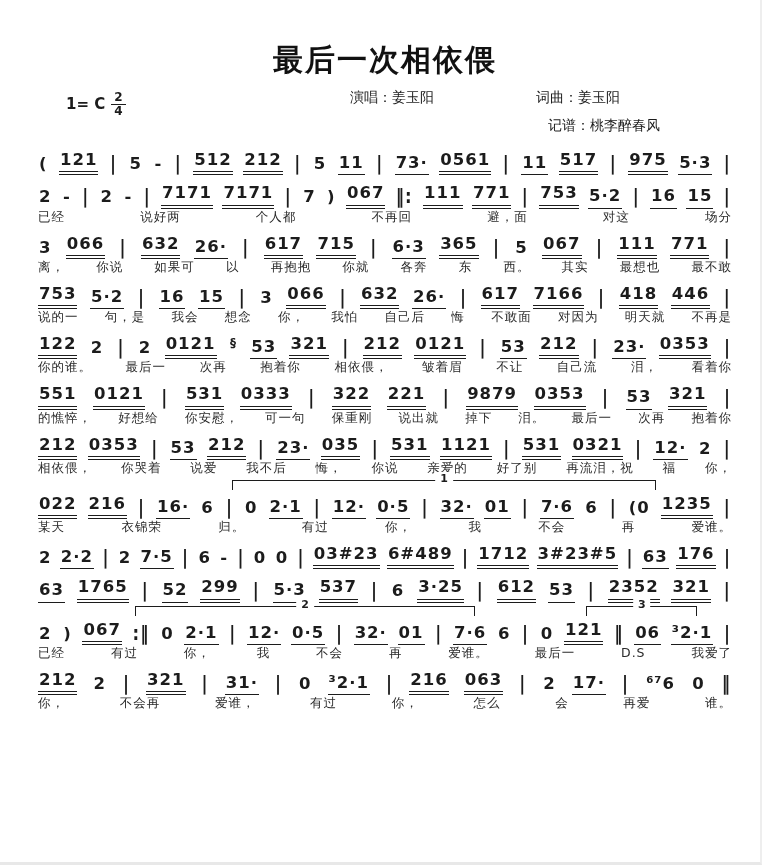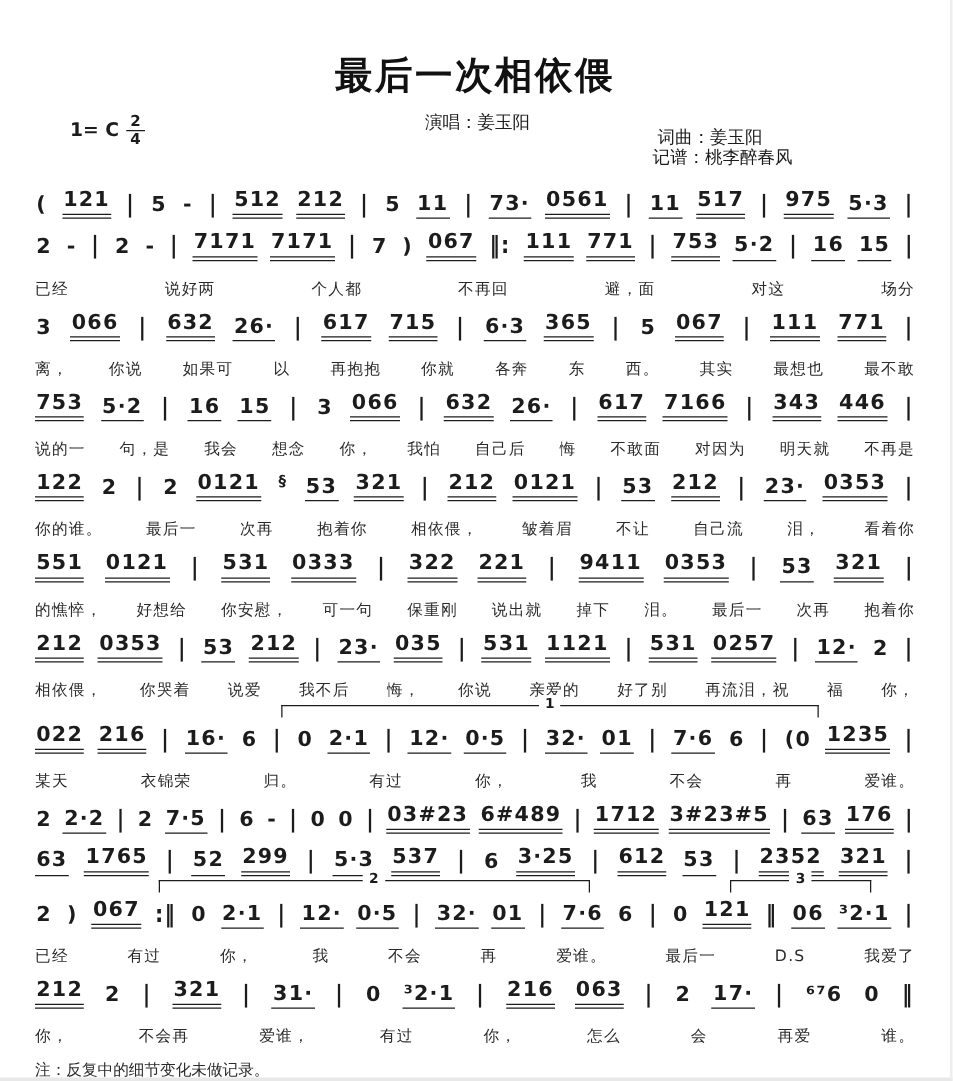--- a/index.html
+++ b/index.html
@@ -6,55 +6,55 @@
   html,body { width:762px; }
   body {
     width:762px; height:865px;
     background:#ffffff;
     font-family:"DejaVu Sans","Liberation Sans",sans-serif;
     color:#1c1c1c;
     overflow:hidden;
     border-right:2px solid #eeeeee;
     border-bottom:3px solid #e8e8e8;
   }
-  .page { padding:40px 28px 0 28px; }
+  .page { padding:40px 28px 0 38px; }
 
   .title {
     text-align:center;
     font-size:30px;
     font-weight:bold;
     letter-spacing:2px;
     color:#111;
   }
 
   .meta { position:relative; height:58px; margin-top:6px; font-size:14px; }
   .keysig { position:absolute; left:28px; top:4px; font-size:15px; font-weight:bold; display:flex; align-items:center; gap:6px;}
   .frac { display:inline-flex; flex-direction:column; align-items:center; font-size:12px; font-weight:bold; line-height:1.05; }
   .frac .num { border-bottom:1.5px solid #1c1c1c; padding:0 3px; }
   .singer { position:absolute; left:312px; top:2px; }
-  .composer { position:absolute; left:498px; top:14px; }
-  .notator { position:absolute; left:494px; top:30px; }
+  .composer { position:absolute; left:498px; top:2px; }
+  .notator { position:absolute; left:510px; top:30px; }
 
   .score { margin-top:4px; }
   .line { position:relative; margin-bottom:7px; }
   .line.has-volta { margin-top:16px; }
   .notes {
     display:flex; justify-content:space-between; align-items:flex-end;
     font-weight:bold; font-size:16.5px; letter-spacing:1px;
     white-space:nowrap; line-height:1.35;
   }
   .tok { display:inline-block; padding:0 1px; }
   .tok.u1 { border-bottom:1.6px solid #1c1c1c; }
   .tok.u2 { border-bottom:4px double #1c1c1c; }
   .tok.bar { font-weight:bold; transform:scaleY(1.15); }
   .tok.segno { font-size:12px; transform:translateY(-8px); }
   .lyrics {
     display:flex; justify-content:space-between;
     font-size:12.5px; color:#2a2a2a; letter-spacing:1px;
-    margin-top:14px; white-space:nowrap;
+    margin-top:0; white-space:nowrap;
   }
   .volta {
     position:absolute; top:-13px; height:10px;
     border-top:1.6px solid #1c1c1c;
     border-left:1.6px solid #1c1c1c;
     border-right:1.6px solid #1c1c1c;
   }
   .volta-label {
     position:absolute; top:-9px; left:50%; transform:translateX(-50%);
     background:#fff; padding:0 5px; font-size:11px; font-weight:bold; line-height:1.2;
@@ -188,21 +188,21 @@
           <span class="tok bar">|</span>
           <span class="tok">3</span>
           <span class="tok u2">066</span>
           <span class="tok bar">|</span>
           <span class="tok u2">632</span>
           <span class="tok u1">26·</span>
           <span class="tok bar">|</span>
           <span class="tok u2">617</span>
           <span class="tok u2">7166</span>
           <span class="tok bar">|</span>
-          <span class="tok u2">343</span>
+          <span class="tok u2">418</span>
           <span class="tok u2">446</span>
           <span class="tok bar">|</span>
         </div>
         <div class="lyrics">
           <span>说的一</span>
           <span>句，是</span>
           <span>我会</span>
           <span>想念</span>
           <span>你，</span>
           <span>我怕</span>
@@ -252,21 +252,21 @@
         <div class="notes">
           <span class="tok u2">551</span>
           <span class="tok u2">0121</span>
           <span class="tok bar">|</span>
           <span class="tok u2">531</span>
           <span class="tok u2">0333</span>
           <span class="tok bar">|</span>
           <span class="tok u2">322</span>
           <span class="tok u2">221</span>
           <span class="tok bar">|</span>
-          <span class="tok u2">9411</span>
+          <span class="tok u2">9879</span>
           <span class="tok u2">0353</span>
           <span class="tok bar">|</span>
           <span class="tok u1">53</span>
           <span class="tok u2">321</span>
           <span class="tok bar">|</span>
         </div>
         <div class="lyrics">
           <span>的憔悴，</span>
           <span>好想给</span>
           <span>你安慰，</span>
@@ -288,21 +288,21 @@
           <span class="tok u1">53</span>
           <span class="tok u2">212</span>
           <span class="tok bar">|</span>
           <span class="tok u1">23·</span>
           <span class="tok u2">035</span>
           <span class="tok bar">|</span>
           <span class="tok u2">531</span>
           <span class="tok u2">1121</span>
           <span class="tok bar">|</span>
           <span class="tok u2">531</span>
-          <span class="tok u2">0257</span>
+          <span class="tok u2">0321</span>
           <span class="tok bar">|</span>
           <span class="tok u1">12·</span>
           <span class="tok">2</span>
           <span class="tok bar">|</span>
         </div>
         <div class="lyrics">
           <span>相依偎，</span>
           <span>你哭着</span>
           <span>说爱</span>
           <span>我不后</span>
@@ -474,15 +474,14 @@
           <span>有过</span>
           <span>你，</span>
           <span>怎么</span>
           <span>会</span>
           <span>再爱</span>
           <span>谁。</span>
         </div>
       </div>
     </div>
 
-  <div class="footnote">注：反复中的细节变化未做记录。</div>
 
 </div>
 
 </body></html>

